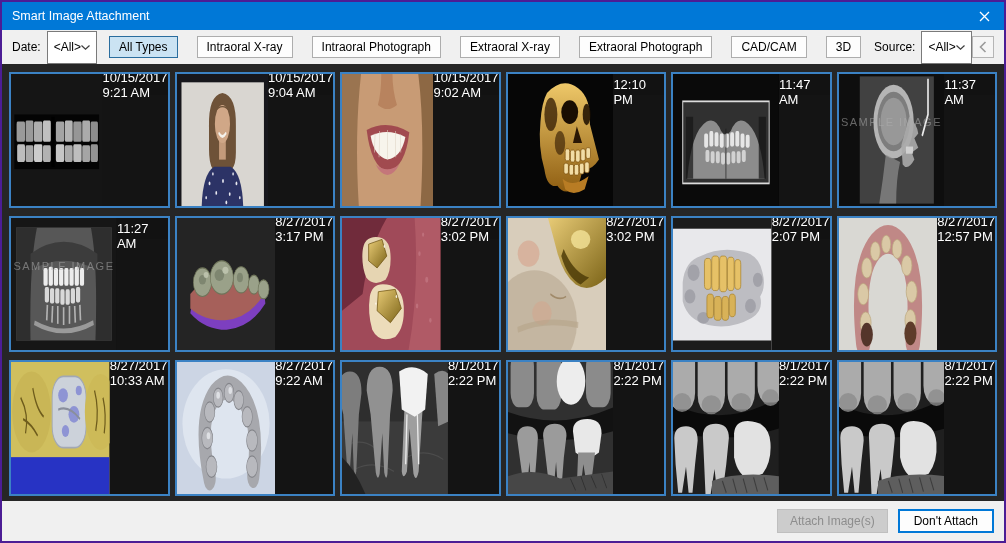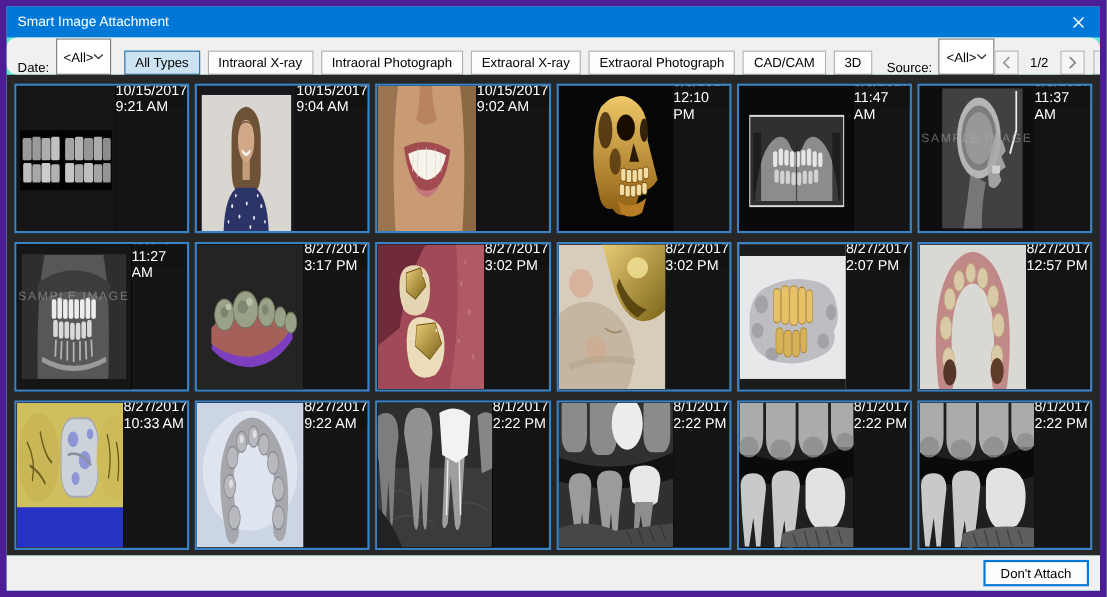--- a/index.html
+++ b/index.html
@@ -1,27 +1,27 @@
 <!DOCTYPE html>
 <html><head>
 <meta charset="utf-8">
 <style>
   html,body{margin:0;padding:0;background:#888;font-family:"Liberation Sans",sans-serif;}
   *{box-sizing:border-box;}
-  .dialog{width:1006px;height:543px;border:6px solid #4c1d95;background:#5eead4;display:flex;flex-direction:column;overflow:hidden;}
+  .dialog{width:1006px;height:543px;border:2px solid #4c1d95;background:#fdba74;display:flex;flex-direction:column;overflow:hidden;}
   
   .titlebar{height:28px;background:#0078d7;display:flex;align-items:center;flex:0 0 28px;}
   .titlebar .title{color:#fff;font-size:12.5px;padding-left:10px;flex:1;}
   .close-btn{width:40px;height:28px;display:flex;align-items:center;justify-content:center;cursor:pointer;background:transparent;border:0;}
   
-  .toolbar{height:34px;flex:0 0 34px;background:#f0f0f0;display:flex;align-items:flex-end;padding:0 8px 0 10px;font-size:12px;color:#000;border-radius:10px;}
+  .toolbar{height:34px;flex:0 0 34px;background:#f0f0f0;display:flex;align-items:center;padding:0 8px 0 10px;font-size:12px;color:#000;}
   .tb-label{margin-right:6px;}
   .combo{width:88px;height:33px;background:#fff;border:1px solid #7a7a7a;display:flex;align-items:center;padding:0 6px;cursor:default;}
   .combo .combo-value{flex:1;font-size:12px;}
-  .filters{display:flex;gap:7px;margin-left:12px;}
+  .filters{display:flex;gap:19px;margin-left:12px;}
   .filter-btn{height:22px;padding:0 9px;font-size:12px;font-family:"Liberation Sans",sans-serif;background:#fdfdfd;border:1px solid #adadad;color:#000;cursor:pointer;white-space:nowrap;}
   .filter-btn.selected{background:#cbe3f3;border:1px solid #2a6d9e;}
   .src-label{margin-left:13px;margin-right:6px;}
   .pager{margin-left:auto;display:flex;align-items:center;gap:8px;}
   .nav-btn{width:22px;height:22px;background:#f5f5f5;border:1px solid #b5b5b5;display:flex;align-items:center;justify-content:center;padding:0;cursor:pointer;}
   .page-ind{font-size:12px;min-width:22px;text-align:center;}
   .gear-btn{width:22px;height:22px;background:#f0f0f0;border:1px solid #b5b5b5;display:flex;align-items:center;justify-content:center;padding:0;cursor:pointer;}
   .gear-glyph{font-size:14px;color:#8a8a8a;line-height:1;}
   
   .grid{flex:0 0 437px;height:437px;background:#262626;display:grid;grid-template-columns:repeat(6,1fr);grid-template-rows:repeat(3,1fr);column-gap:5px;row-gap:8px;padding:8px 7px 5px 7px;}
@@ -630,16 +630,17 @@
         <div class="thumb">
           <svg class="art" viewBox="0 0 163 111" preserveAspectRatio="none">
             <use href="#art-bw"></use>
           </svg>
         </div>
         <div class="ts">8/1/2017 2:22 PM</div>
       </div>
     </div>
 
   <div class="footer">
+    <button class="btn attach" disabled="">Attach Image(s)</button>
     <button class="btn dont">Don't Attach</button>
   </div>
 
 </div>
 
 </body></html>

